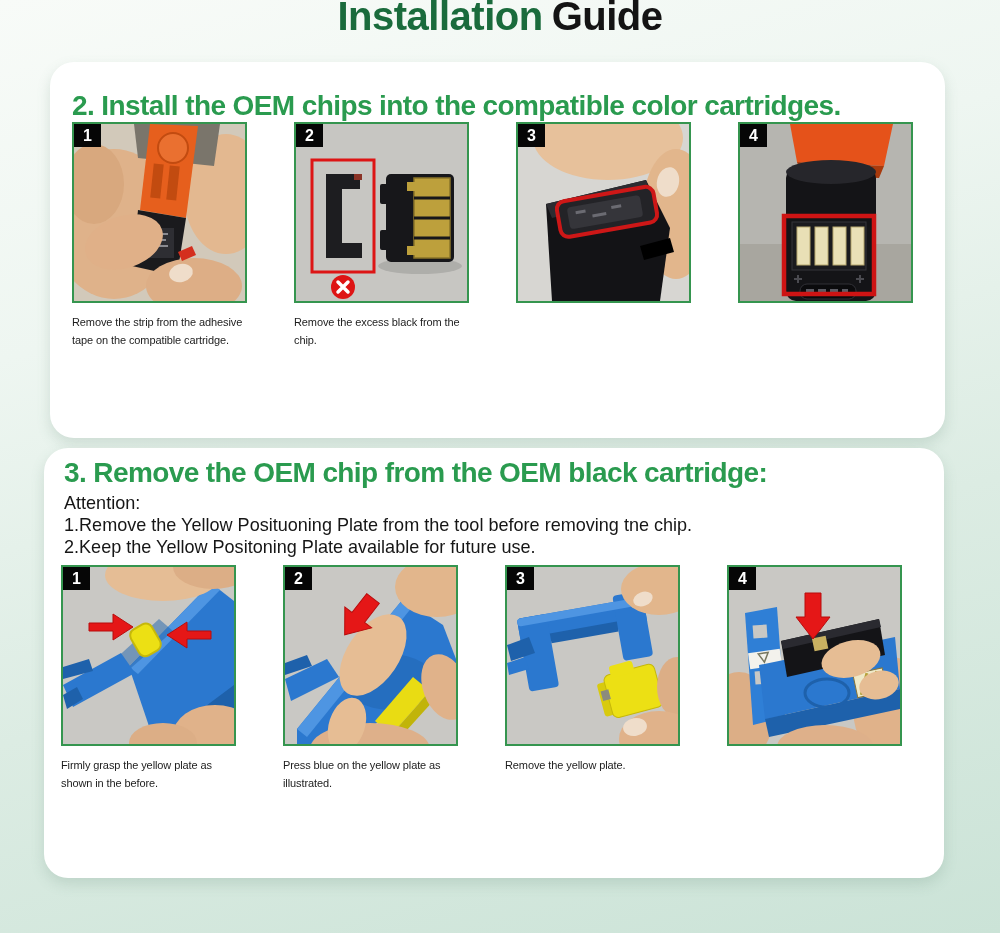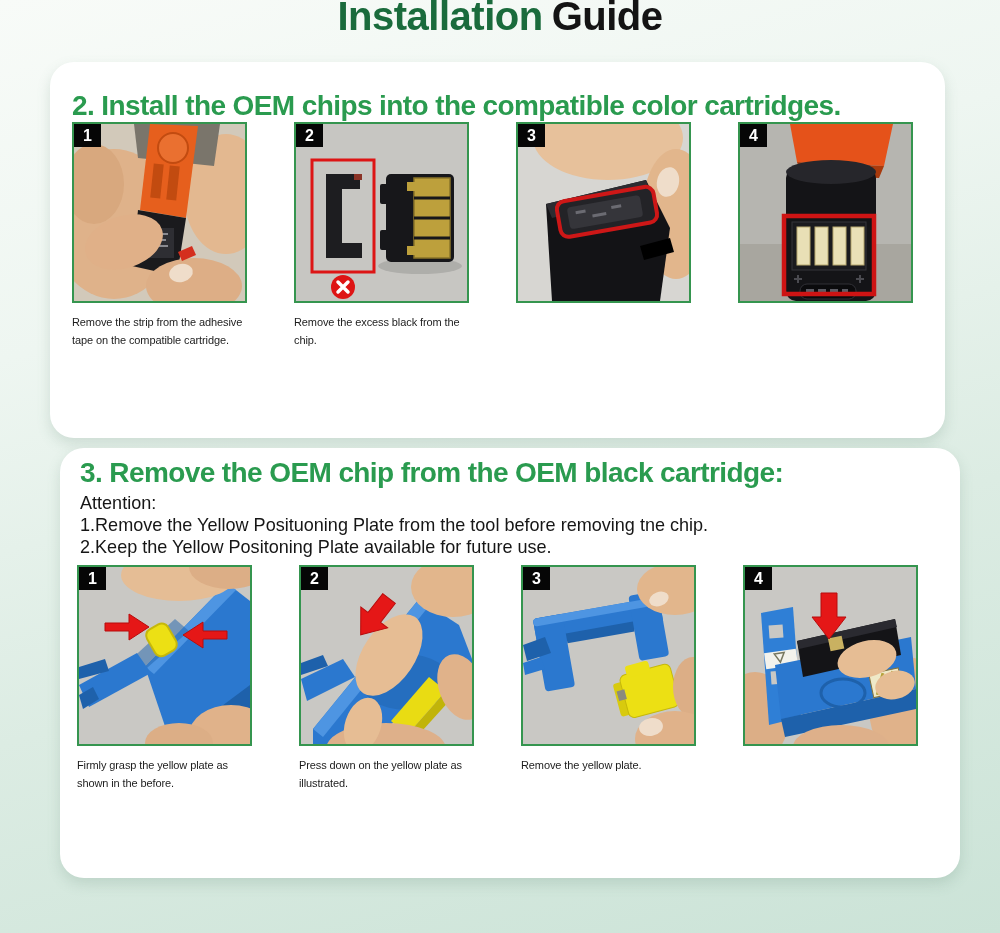--- a/index.html
+++ b/index.html
@@ -9,21 +9,21 @@
     background:linear-gradient(165deg,#f8fbf8 0%,#eef6f1 30%,#dcece3 62%,#cbe3d7 100%);
   }
   .title{position:absolute;top:-6px;left:0;width:1000px;text-align:center;
     font-size:40px;font-weight:700;letter-spacing:-0.5px;margin:0;white-space:nowrap;}
   .t-green{color:#1a6b3c;}
   .t-black{color:#141414;margin-left:9px;}
 
   .card{position:absolute;background:#ffffff;border-radius:24px;
     box-shadow:0 6px 14px rgba(90,130,110,0.20);}
   .card-1{left:50px;top:62px;width:895px;height:376px;}
-  .card-2{left:60px;top:448px;width:900px;height:430px;}
+  .card-2{left:44px;top:448px;width:900px;height:430px;}
 
   .sec-heading{position:absolute;margin:0;color:#2a9b4f;font-size:28px;font-weight:700;
     letter-spacing:-0.6px;white-space:nowrap;}
   .card-1 .sec-heading{left:22px;top:28px;text-align:right;}
   .card-2 .sec-heading{left:20px;top:9px;}
 
   .attention{position:absolute;left:20px;top:44px;color:#161616;font-size:19px;
     line-height:22px;transform:scaleX(0.95);transform-origin:left top;white-space:nowrap;}
   .attention div{margin:0;}
 
@@ -202,21 +202,21 @@
         <ellipse cx="160" cy="120" rx="22" ry="34" fill="#e0b28a" transform="rotate(-20 160 120)"></ellipse>
         <ellipse cx="88" cy="88" rx="26" ry="46" fill="#e6bd94" transform="rotate(34 88 88)"></ellipse>
         <ellipse cx="85" cy="182" rx="60" ry="26" fill="#deb08a"></ellipse>
         <ellipse cx="62" cy="158" rx="18" ry="28" fill="#e6bd94" transform="rotate(18 62 158)"></ellipse>
         <g transform="rotate(38 72 52)">
           <polygon points="64,26 80,26 80,50 89,50 72,72 55,50 64,50" fill="#e51717" stroke="#b80d0d"></polygon>
         </g>
       </svg>
       <span class="badge">2</span>
     </div>
-    <figcaption class="caption">Press down on the yellow plate as illustrated.</figcaption>
+    <figcaption class="caption">Press blue on the yellow plate as illustrated.</figcaption>
   </figure>
 
   <figure class="step s3">
     <div class="photo">
       <svg width="171" height="177" viewBox="0 0 171 177">
         <rect width="171" height="177" fill="#c9c8c4"></rect>
         <g transform="rotate(-10 80 70)">
           <rect x="14" y="40" width="128" height="28" rx="4" fill="#2b78cf"></rect>
           <rect x="14" y="40" width="30" height="74" rx="4" fill="#2b78cf"></rect>
           <rect x="112" y="34" width="30" height="66" rx="4" fill="#2b78cf"></rect>

